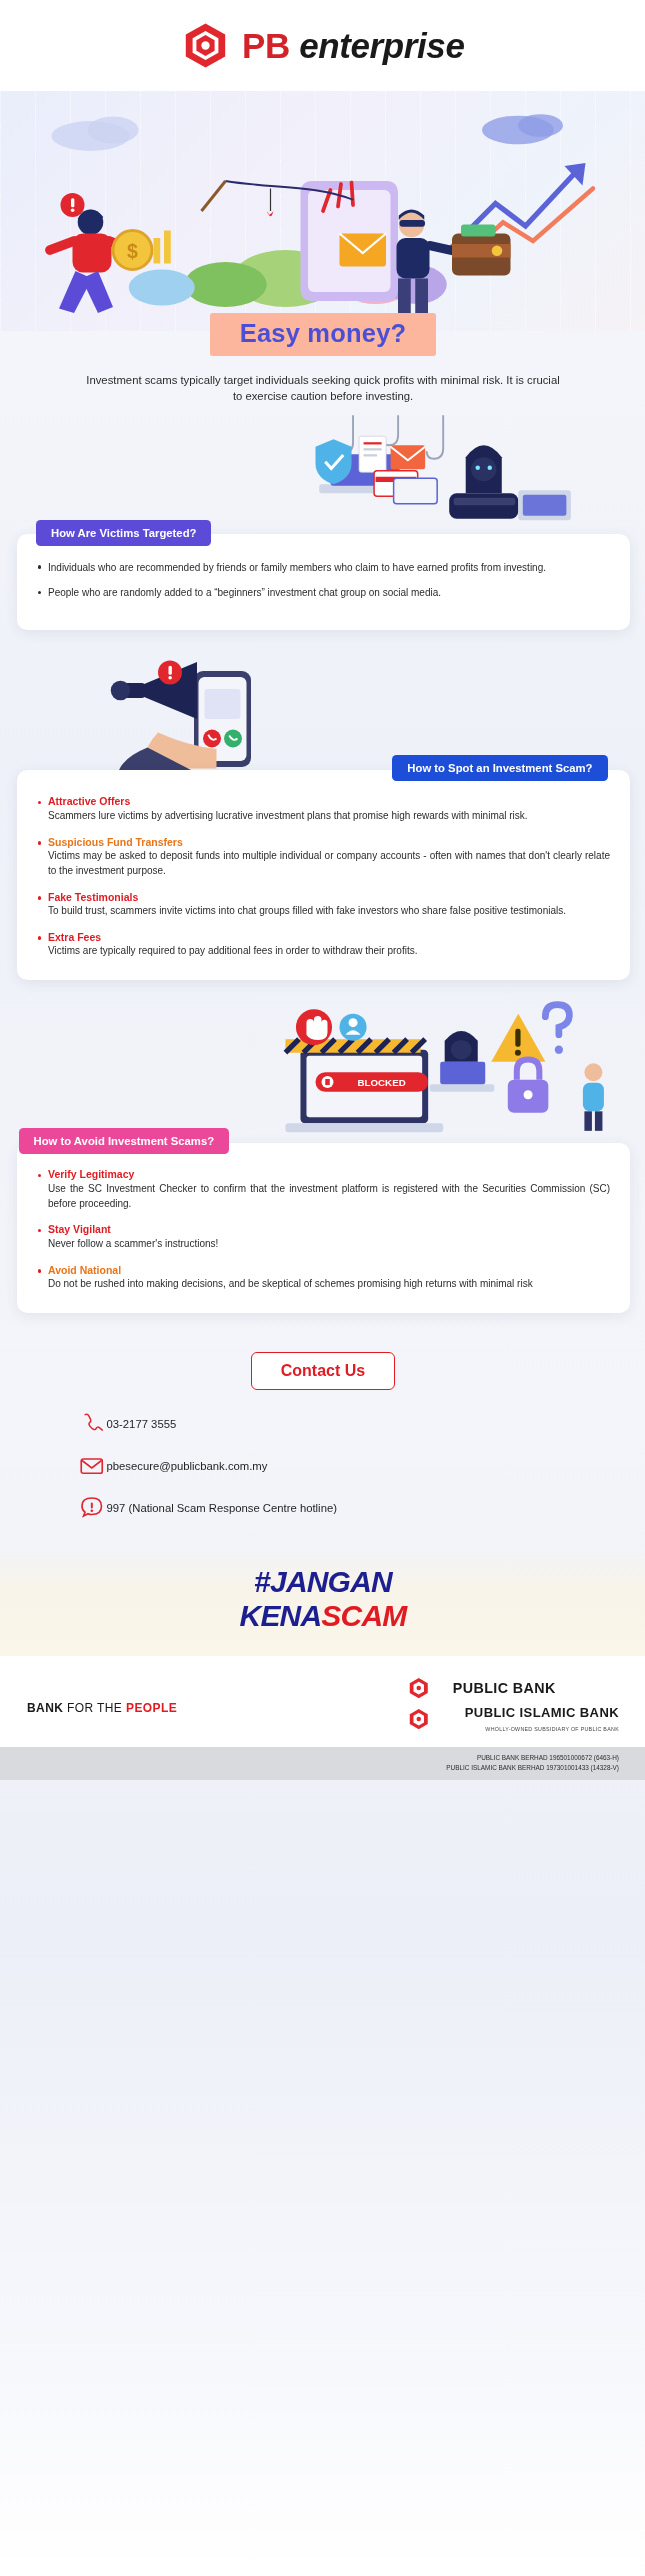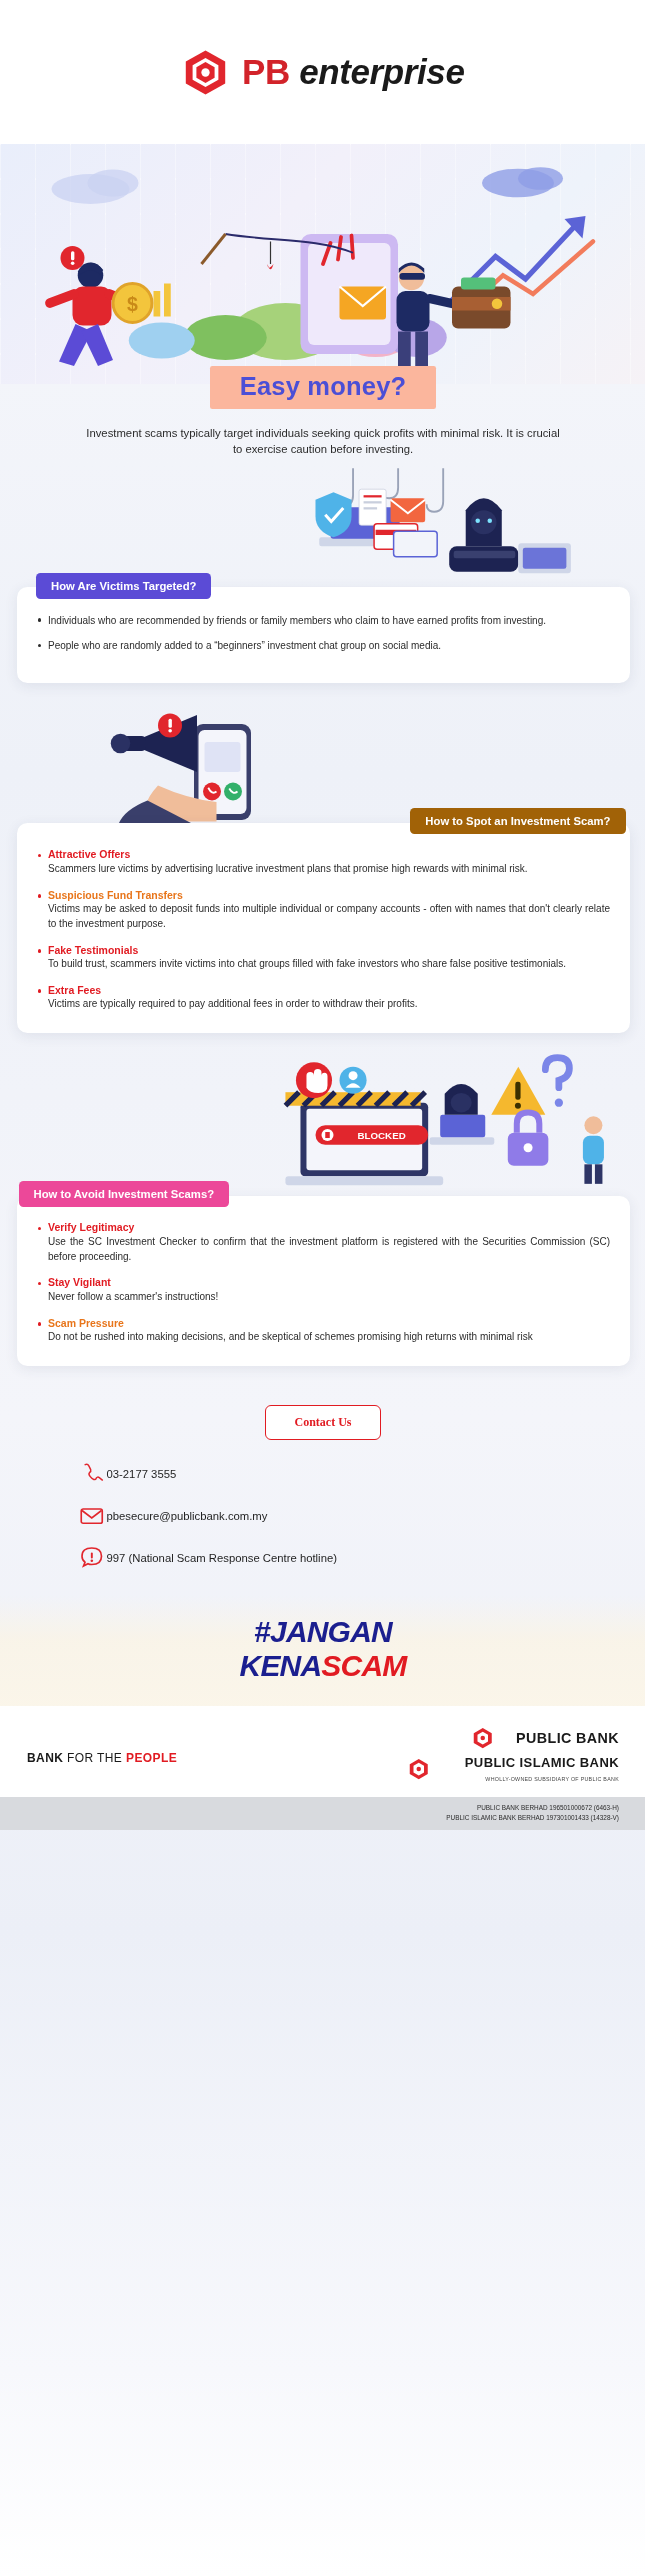--- a/index.html
+++ b/index.html
@@ -13,21 +13,21 @@
     width: 646px;
     min-height: 2576px;
     position: relative;
     overflow: hidden;
     background: linear-gradient(180deg,#ffffff 0%,#f6f7fb 6%,#eef1f8 30%,#f4f5fa 55%,#eceff7 75%,#f7f8fc 92%,#ffffff 100%);
   }
 
   
   .header {
     background:#ffffff;
-    height: 144px;
+    height: 91px;
     display:flex;
     align-items:center;
     justify-content:center;
     gap: 13.5px;
   }
   .logo-mark { width: 47px; height: 47px; position: relative; }
   .logo-text { font-size: 35px; font-weight: bold; letter-spacing: -0.4px; }
   .logo-text .pb { color:#d2232a; font-weight:bold; }
   .logo-text .ent { color:#1a1a1a; font-style: italic; font-weight: bold; }
 
@@ -98,21 +98,21 @@
     position:absolute;
     top: -14.3px;
     padding: 6.8px 15px;
     border-radius: 4.5px;
     color:#fff;
     font-size: 11.3px;
     font-weight: bold;
     white-space: nowrap;
   }
   .pill.purple { background:#5b4bd6; left: 19.5px; }
-  .pill.red    { background:#a16207; right: 4px; }
+  .pill.red    { background:#1d4ed8; right: 22px; }
   .pill.green  { background:#ec4899; left: 2px; }
 
   ul.bullets { list-style:none; }
   ul.bullets li {
     position: relative;
     padding-left: 12px;
     margin-bottom: 10.5px;
     font-size: 10px;
     line-height: 1.5;
     text-align: justify;
@@ -140,24 +140,23 @@
   .item p { font-size: 10px; line-height:1.48; text-align: justify; color:#2b2b2b; }
 
   
   .contact-btn-wrap { text-align:center; margin-top: 39px; }
   .contact-btn {
     display:inline-block;
     border: 1.2px solid #e11b22;
     color:#e11b22;
     background:#fff;
     border-radius: 6px;
-    font-size: 12px;
+    font-size: 16px;
     font-weight: bold;
     padding: 9px 28.5px;
-    font-family: Liberation Serif, serif;
   }
   .contact-list { margin: 21px 0 0 79px; }
   .contact-row { display:flex; align-items:center; gap: 2px; margin-bottom: 16.5px; }
   .contact-row .txt { font-size: 11.3px; color:#1f1f1f; }
   .cicon { width: 25.5px; height: 25.5px; flex:0 0 25.5px; }
 
   
   .hashtag {
     margin-top: 25.5px;
     text-align:center;
@@ -178,21 +177,21 @@
   .footer { background:#ffffff; padding: 21px 0 0; }
   .footer-inner {
     display:flex; align-items:center; justify-content:space-between;
     padding: 0 27px 7.5px;
   }
   .bank-for {
     font-size: 12px; letter-spacing:0.4px; font-weight:bold; color:#1a1a1a;
   }
   .bank-for .red { color:#e11b22; }
   .brands { text-align:right; }
-  .brand-row { display:flex; align-items:center; justify-content:flex-end; gap:24px; margin-bottom: 6px; }
+  .brand-row { display:flex; align-items:center; justify-content:flex-start; gap:24px; margin-bottom: 6px; }
   .brand-name { font-size: 14.3px; font-weight:bold; color:#1a1a1a; letter-spacing:0.4px; }
   .brand-name.small { font-size: 13px; padding-left: 12px; }
   .brand-sub { font-size: 5.3px; color:#444; letter-spacing:0.3px; text-align:left; }
   .legal {
     background:#d8dade;
     text-align:right;
     font-size: 6.4px;
     color:#2b2b2b;
     line-height:1.5;
     padding: 6px 27px 7.5px;
@@ -423,21 +422,21 @@
     <div class="pill green">How to Avoid Investment Scams?</div>
     <div class="item red">
       <h4>Verify Legitimacy</h4>
       <p>Use the SC Investment Checker to confirm that the investment platform is registered with the Securities Commission (SC) before proceeding.</p>
     </div>
     <div class="item red">
       <h4>Stay Vigilant</h4>
       <p>Never follow a scammer's instructions!</p>
     </div>
     <div class="item orange" style="margin-bottom:1.5px;">
-      <h4>Scam Pressure</h4>
+      <h4>Avoid National</h4>
       <p>Do not be rushed into making decisions, and be skeptical of schemes promising high returns with minimal risk</p>
     </div>
   </div>
 
   <div class="contact-btn-wrap">
     <span class="contact-btn">Contact Us</span>
   </div>
 
   <div class="contact-list">
     <div class="contact-row">

